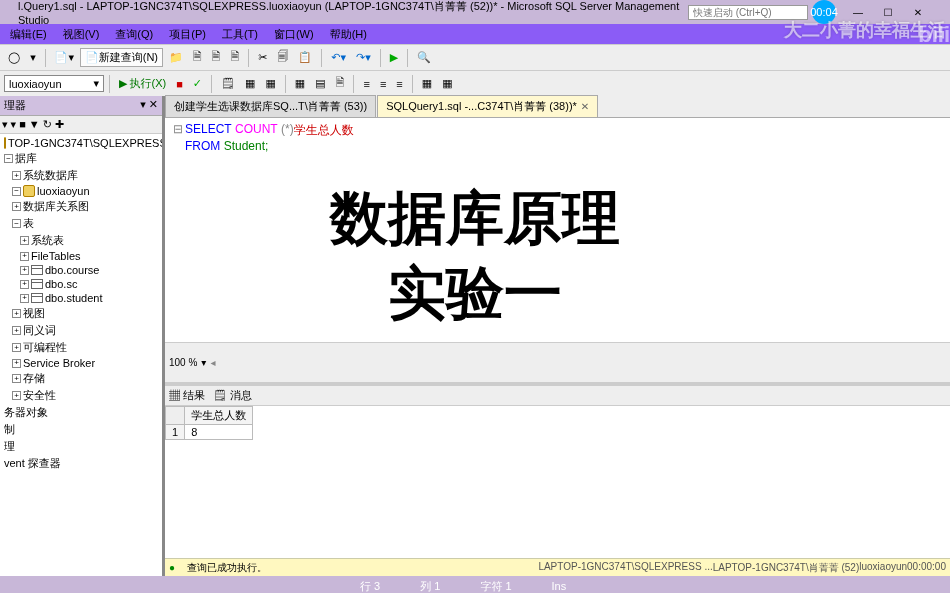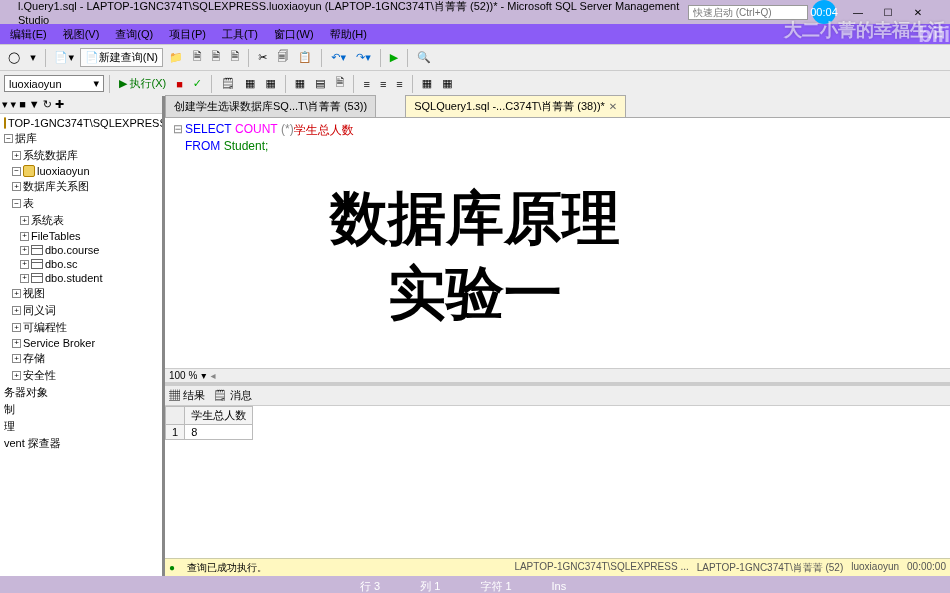--- a/index.html
+++ b/index.html
@@ -24,44 +24,44 @@
 .tree { flex: 1; font-size: 11px; overflow: hidden; padding: 2px 0; }
 .tree-node { padding: 1px 2px; white-space: nowrap; display: flex; align-items: center; gap: 2px; }
 .tree-node.l1 { padding-left: 4px; }
 .tree-node.l2 { padding-left: 12px; }
 .tree-node.l3 { padding-left: 20px; }
 .sq { width: 9px; height: 9px; border: 1px solid #888; display: inline-flex; align-items: center; justify-content: center; font-size: 8px; line-height: 1; }
 .db-icon { width: 12px; height: 12px; background: #f0d060; border: 1px solid #b08000; border-radius: 2px; }
 .tbl-icon { width: 12px; height: 10px; background: #fff; border: 1px solid #666; position: relative; }
 .tbl-icon::before { content: ""; position: absolute; top: 2px; left: 0; right: 0; height: 1px; background: #666; }
 .editor-area { flex: 1; display: flex; flex-direction: column; background: #fff; }
-.tabs { height: 22px; background: #eee; display: flex; align-items: flex-end; font-size: 11px; border-bottom: 1px solid #aaa; gap: 28px; }
+.tabs { height: 22px; background: #eee; display: flex; align-items: flex-end; font-size: 11px; border-bottom: 1px solid #aaa; }
 .tab { padding: 3px 8px; background: #ddd; border: 1px solid #aaa; border-bottom: none; margin-right: 1px; display: flex; align-items: center; gap: 4px; }
 .tab.active { background: #fff8d0; }
 .tab-close { font-size: 10px; color: #666; }
 .code-editor { flex: 1; background: #fff; font-family: Consolas, monospace; font-size: 12px; padding: 4px 8px; position: relative; }
 .code-line { display: flex; }
 .outline-btn { color: #888; width: 12px; }
 .kw-blue { color: #0000ff; }
 .kw-magenta { color: #ff00ff; }
 .kw-gray { color: #888; }
 .kw-red { color: #cc0000; }
 .kw-green { color: #008000; }
 .splitter-h { height: 4px; background: #ccc; cursor: row-resize; }
-.zoom-bar { background: #eee; border-top: 1px solid #ccc; padding: 1px 4px; font-size: 10px; display: flex; align-items: center; gap: 4px; }
+.zoom-bar { background: #eee; border-top: 1px solid #ccc; padding: 14px 4px; font-size: 10px; display: flex; align-items: center; gap: 4px; }
 .results-tabs { background: #eee; font-size: 11px; padding: 2px 4px; display: flex; gap: 8px; border-bottom: 1px solid #ccc; }
 .results-grid { font-size: 11px; }
 .results-grid table { border-collapse: collapse; }
 .results-grid th, .results-grid td { border: 1px solid #bbb; padding: 1px 6px; background: #f4f4f4; text-align: left; font-weight: normal; }
 .results-grid td.data { background: #fff; }
 .results-grid th.corner { background: #eee; width: 18px; }
 .results-pane { height: 172px; background: #fff; }
 .status-strip { height: 18px; background: #fff8c0; border-top: 1px solid #cca; font-size: 10px; display: flex; align-items: center; padding: 0 4px; gap: 12px; }
 .status-ok { color: #080; }
-.status-right { margin-left: auto; display: flex; gap: 8px; color: #555; }
+.status-right { margin-left: auto; display: flex; color: #555; }
 .bottom-status { height: 20px; background: #c8b7d8; font-size: 11px; display: flex; align-items: center; color: #fff; }
 .bottom-status .cell { padding: 0 20px; }
 .overlay-title { position: absolute; top: 180px; left: 0; right: 0; text-align: center; font-size: 58px; font-weight: 600; color: #000; pointer-events: none; line-height: 1.3; }
 .watermark-r { position: absolute; top: 18px; right: 4px; font-size: 18px; color: rgba(255,255,255,0.6); font-weight: bold; text-shadow: 0 0 3px rgba(0,0,0,0.2); pointer-events: none; }
 .watermark-bili { position: absolute; top: 22px; right: 0px; color: rgba(255,255,255,0.55); font-weight: bold; font-size: 22px; pointer-events: none; }
 .timer-badge { width: 24px; height: 24px; background: #0af; border-radius: 50%; color: #fff; font-size: 11px; display: flex; align-items: center; justify-content: center; margin-left: 4px; }
 </style>
 </head>
 <body>
 
@@ -132,20 +132,24 @@
   <span class="tool-btn">≡</span>
   <span class="tool-btn">≡</span>
   <span class="tool-sep"></span>
   <span class="tool-btn">▦</span>
   <span class="tool-btn">▦</span>
 </div>
 
 <div class="main">
 
   <div class="sidebar">
+    <div class="sidebar-header">
+      <span>理器</span>
+      <span>▾ ✕</span>
+    </div>
     <div class="sidebar-tools">▾ ▾ ■ ▼ ↻ ✚</div>
     <div class="tree">
       <div class="tree-node l1">
           <span class="db-icon"></span>
           <span>TOP-1GNC374T\SQLEXPRESS (SQ</span>
         </div>
       <div class="tree-node l1">
           <span class="sq">−</span>
           <span>据库</span>
         </div>

